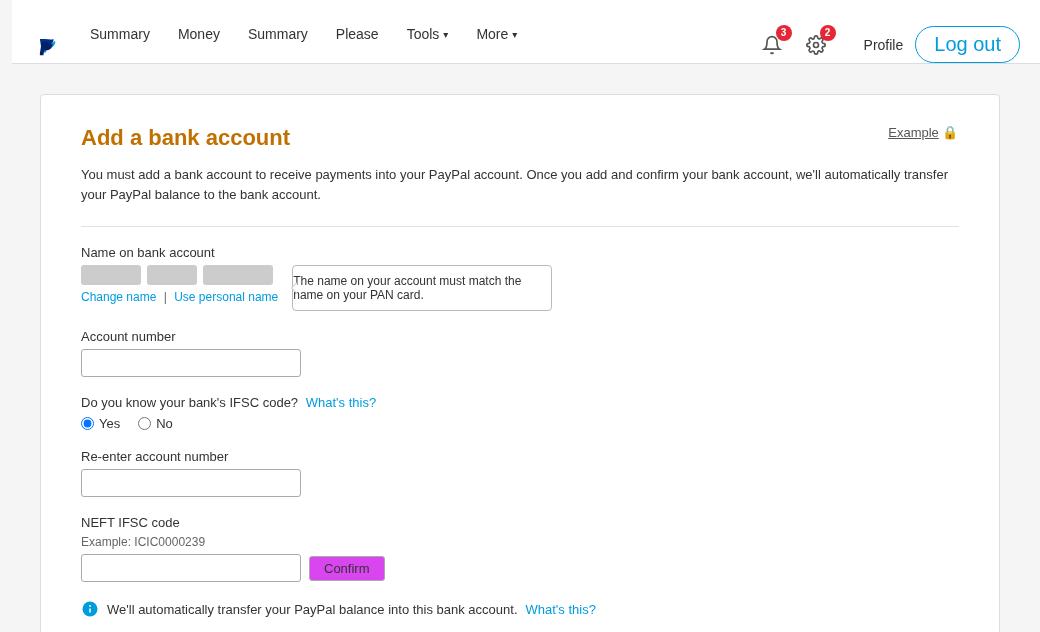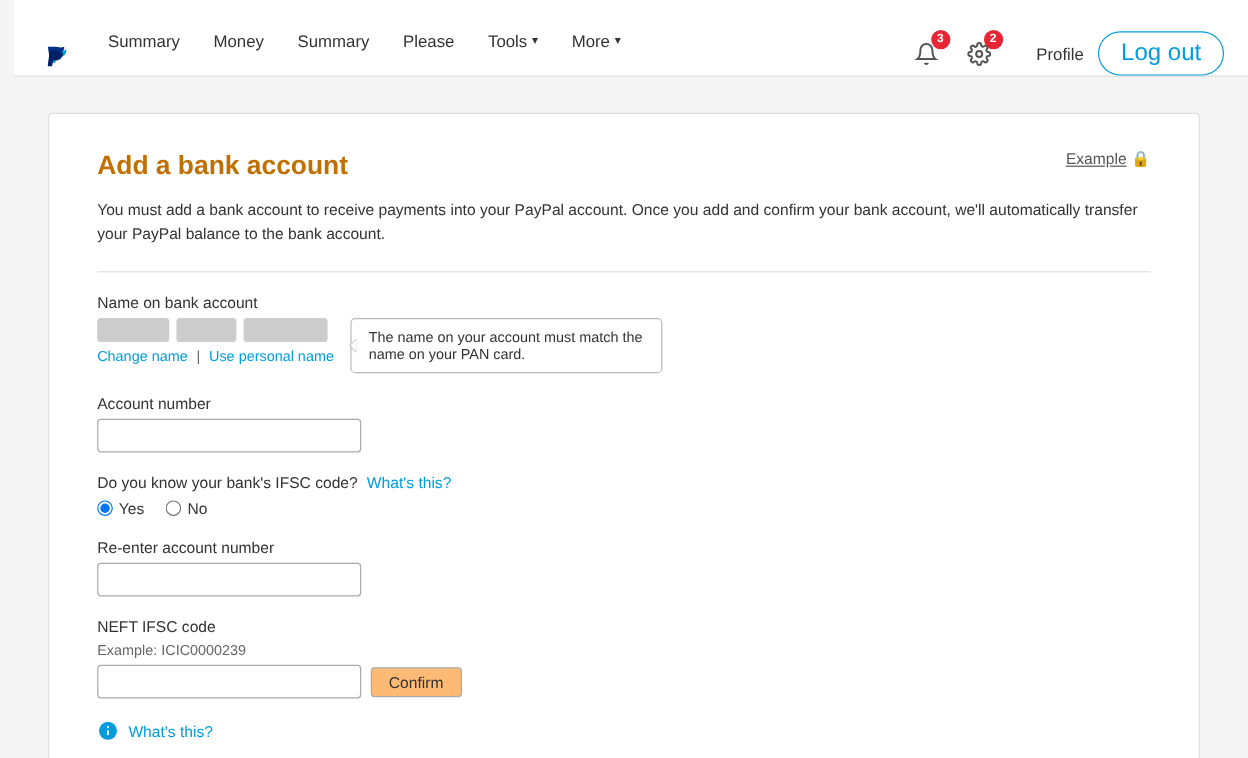--- a/index.html
+++ b/index.html
@@ -166,21 +166,21 @@
       font-size: 13px;
       outline: none;
     }
 
     
     .tooltip-box {
       display: inline-block;
       background: #fff;
       border: 1px solid #bbb;
       border-radius: 4px;
-      padding: 8px 14px;
+      padding: 8px 0;
       font-size: 12px;
       color: #333;
       max-width: 260px;
       vertical-align: top;
       margin-left: 14px;
       position: relative;
     }
     .tooltip-box::before {
       content: '';
       position: absolute;
@@ -227,21 +227,21 @@
       font-size: 12px;
       color: #666;
       margin-bottom: 5px;
     }
     .ifsc-row {
       display: flex;
       align-items: center;
       gap: 8px;
     }
     .confirm-btn {
-      background: #fdba74;
+      background: #d946ef;
       border: 1px solid #aaa;
       border-radius: 3px;
       padding: 4px 14px;
       font-size: 13px;
       cursor: pointer;
       color: #333;
     }
 
     
     .info-row {
@@ -386,20 +386,21 @@
       </div>
     </div>
 
     <div class="info-row">
 
       <svg class="info-icon" viewBox="0 0 24 24" fill="none" xmlns="http://www.w3.org/2000/svg">
         <circle cx="12" cy="12" r="10" fill="#009cde"></circle>
         <rect x="11" y="11" width="2" height="6" rx="1" fill="#fff"></rect>
         <circle cx="12" cy="8" r="1.2" fill="#fff"></circle>
       </svg>
+      <span>We'll automatically transfer your PayPal balance into this bank account.</span>
       <a href="#">What's this?</a>
     </div>
 
     <div class="note-box">
       <strong>Note:</strong>
       <span> Please make sure that the information provided is complete and correct. Otherwise the withdrawal of your PayPal balance to your bank account will fail. If the withdrawal fails, you'll be charged a return fee of Rs. 250INR.</span>
     </div>
 
   </div>
 </div>

